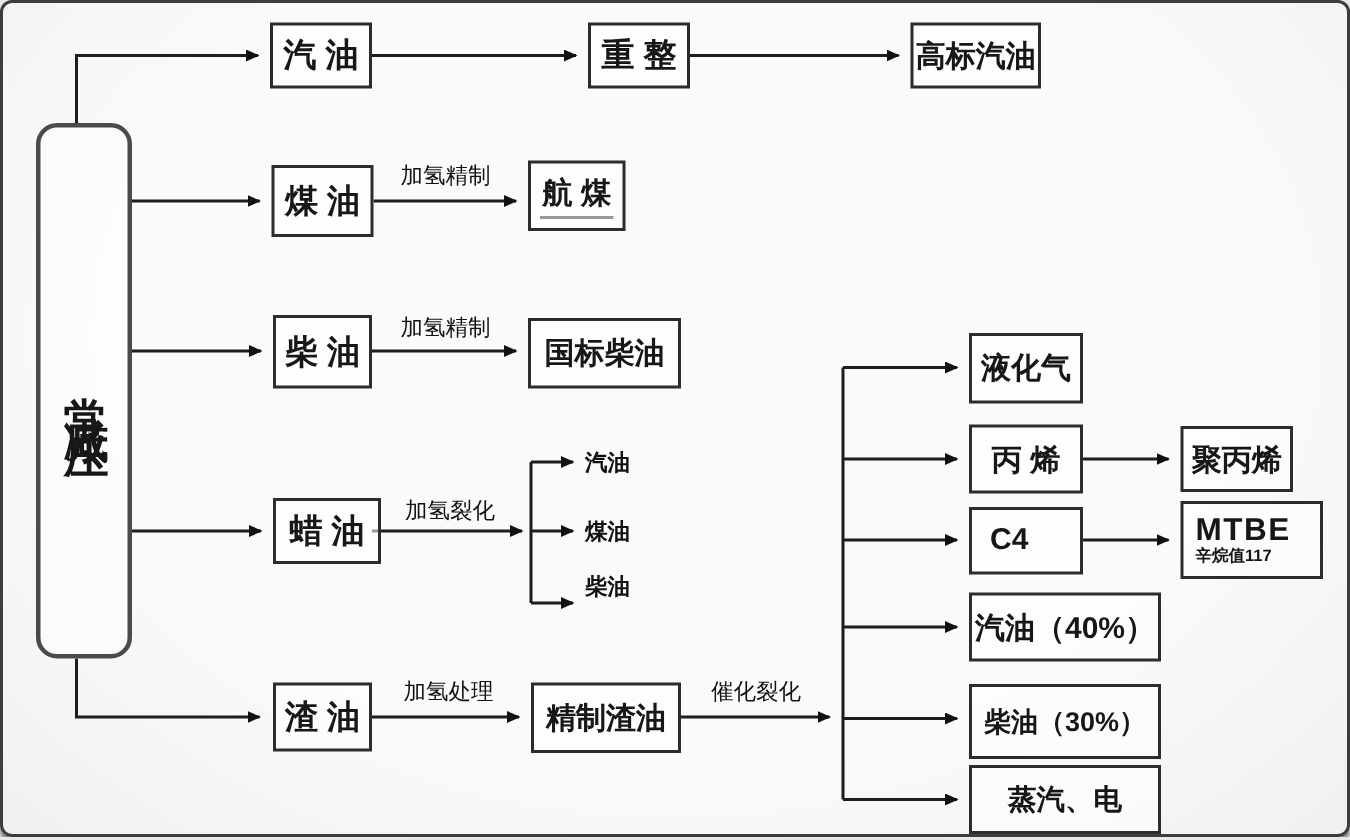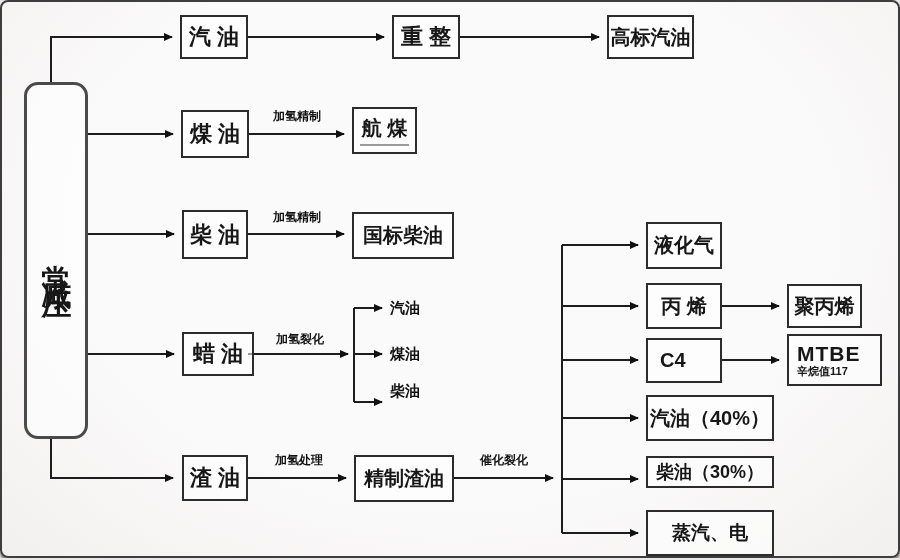--- a/index.html
+++ b/index.html
@@ -49,26 +49,26 @@
   .n-refined_residue{left:352px;top:453px;width:100px;height:47px;font-size:20px;}
   
   .n-lpg{left:644px;top:220px;width:76px;height:47px;font-size:20px;}
   .n-propylene{left:644px;top:281px;width:76px;height:46px;font-size:20px;}
   .n-polypropylene{left:785px;top:282px;width:75px;height:44px;font-size:20px;}
   .n-c4{left:644px;top:336px;width:76px;height:45px;font-size:20px;justify-content:flex-start;padding-left:12px;}
   .n-mtbe{left:785px;top:332px;width:95px;height:52px;flex-direction:column;align-items:flex-start;justify-content:center;padding-left:8px;}
   .n-mtbe .big{font-size:21px;line-height:22px;letter-spacing:1px;}
   .n-mtbe .small{font-size:11px;line-height:13px;font-weight:bold;}
   .n-fcc_gasoline{left:644px;top:393px;width:128px;height:46px;font-size:20px;}
-  .n-fcc_diesel{left:644px;top:454px;width:128px;height:32px;font-size:18px;}
+  .n-fcc_diesel{left:644px;top:454px;width:128px;height:50px;font-size:18px;}
   .n-steam_power{left:644px;top:508px;width:128px;height:46px;font-size:19px;}
   
   .edge-label{
     position:absolute;width:90px;text-align:center;
-    font-size:12px;font-weight:bold;color:#111;
+    font-size:15px;font-weight:normal;color:#111;
   }
   .el-hr1{left:250px;top:106px;}
   .el-hr2{left:250px;top:207px;}
   .el-hc{left:253px;top:329px;}
   .el-ht{left:252px;top:450px;}
   .el-fcc{left:457px;top:450px;}
   
   .hc-out{
     position:absolute;left:388px;width:50px;
     font-size:15px;font-weight:bold;color:#111;white-space:nowrap;

